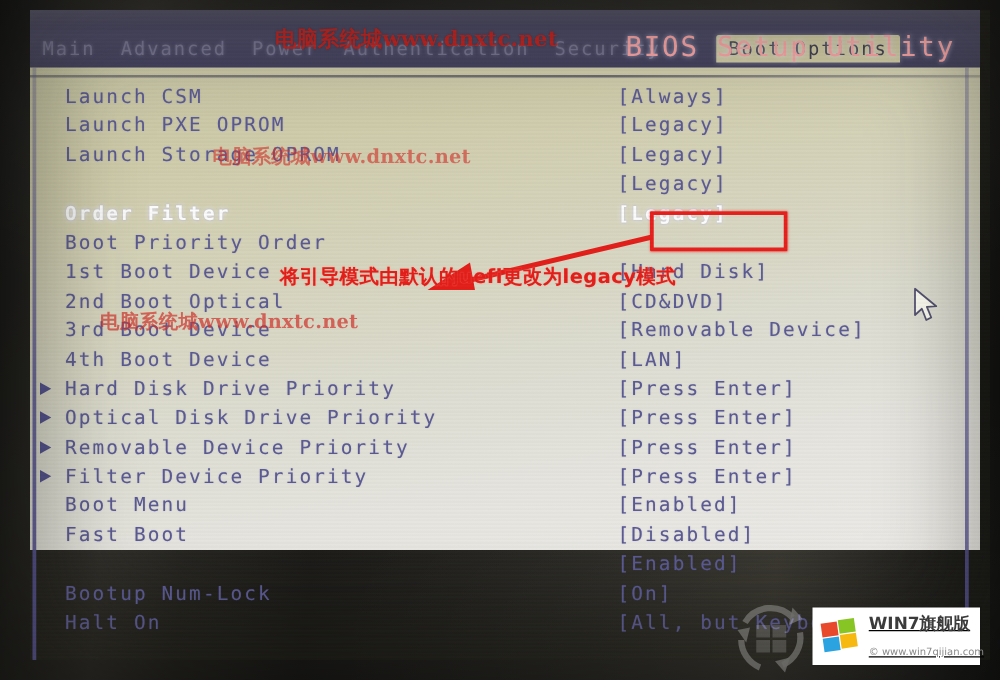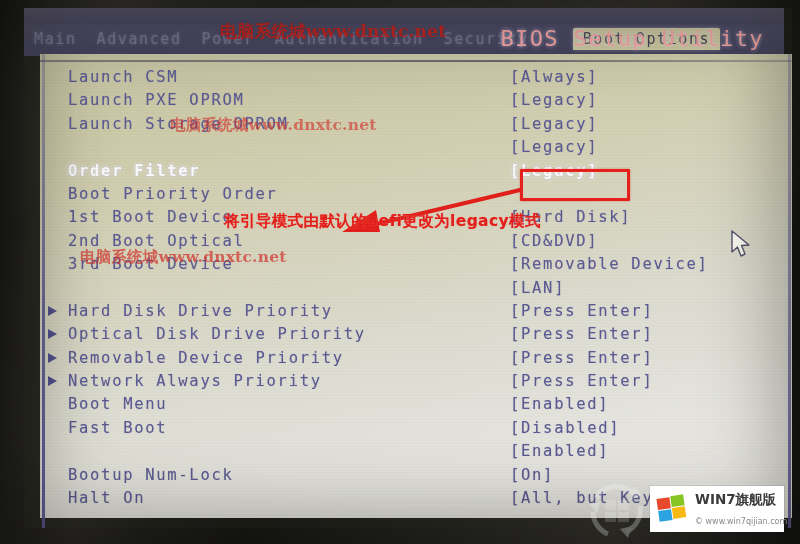--- a/index.html
+++ b/index.html
@@ -71,21 +71,21 @@
   #bios-title{
     position:absolute;right:28px;top:18px;
     font-size:22px;letter-spacing:1.4px;
     color:#fca5a5;
     text-shadow:0 0 4px rgba(220,220,255,.7);
     text-align:center;
   }
 
   
   #panel{
-    position:absolute;left:16px;top:46px;width:760px;height:464px;
+    position:absolute;left:0;top:46px;width:760px;height:386px;
     background:linear-gradient(170deg,#c5c3a2 0%,#cfccab 18%,#d6d4bc 38%,#ddddd2 60%,#e6e5e0 80%,#eceae6 100%);
   }
   #panel-topline{
     position:absolute;left:0;top:6px;width:760px;height:2px;
     background:linear-gradient(90deg,rgba(70,70,90,.55),rgba(70,70,90,.75) 60%,rgba(70,70,90,.3));
   }
   #panel-leftline{
     position:absolute;left:2px;top:0;width:3px;height:474px;
     background:linear-gradient(180deg,rgba(84,80,150,.30),rgba(84,80,150,.85) 55%,rgba(84,80,150,.95));
   }
@@ -174,21 +174,21 @@
   #recycle{
     position:absolute;left:0px;top:2px;width:66px;height:62px;opacity:.30;
   }
   #badge{
     position:absolute;left:66px;top:8px;width:134px;height:46px;
     background:#ffffff;
     display:flex;align-items:center;
     box-shadow:0 0 0 1px rgba(0,0,0,.07);
   }
   #badge-logo{width:34px;height:34px;margin-left:5px;flex:0 0 auto;}
-  #badge-text{margin-left:6px;line-height:1.05;}
+  #badge-text{margin-left:6px;line-height:1.05;text-decoration:underline;}
   #badge-title{
     font-family:"DejaVu Sans","Liberation Sans",sans-serif;
     font-size:13.5px;font-weight:700;color:#3b3b3b;white-space:nowrap;
   }
   #badge-sub{
     font-family:"DejaVu Sans","Liberation Sans",sans-serif;
     font-size:8px;color:#8a8a8a;white-space:nowrap;margin-top:12px;
   }
 
   
@@ -251,40 +251,41 @@
         </div>
         <div class="row">
           <span class="lbl">2nd Boot Optical</span>
           <span class="val">[CD&amp;DVD]</span>
         </div>
         <div class="row">
           <span class="lbl">3rd Boot Device</span>
           <span class="val">[Removable Device]</span>
         </div>
         <div class="row">
+          <span class="lbl">4th Boot Device</span>
           <span class="val">[LAN]</span>
         </div>
         <div class="row">
           <span class="arrow"></span>
           <span class="lbl">Hard Disk Drive Priority</span>
           <span class="val">[Press Enter]</span>
         </div>
         <div class="row">
           <span class="arrow"></span>
           <span class="lbl">Optical Disk Drive Priority</span>
           <span class="val">[Press Enter]</span>
         </div>
         <div class="row">
           <span class="arrow"></span>
           <span class="lbl">Removable Device Priority</span>
           <span class="val">[Press Enter]</span>
         </div>
         <div class="row">
           <span class="arrow"></span>
-          <span class="lbl">Network Always Priority</span>
+          <span class="lbl">Filter Device Priority</span>
           <span class="val">[Press Enter]</span>
         </div>
         <div class="row">
           <span class="lbl">Boot Menu</span>
           <span class="val">[Enabled]</span>
         </div>
         <div class="row">
           <span class="lbl">Fast Boot</span>
           <span class="val">[Disabled]</span>
         </div>

